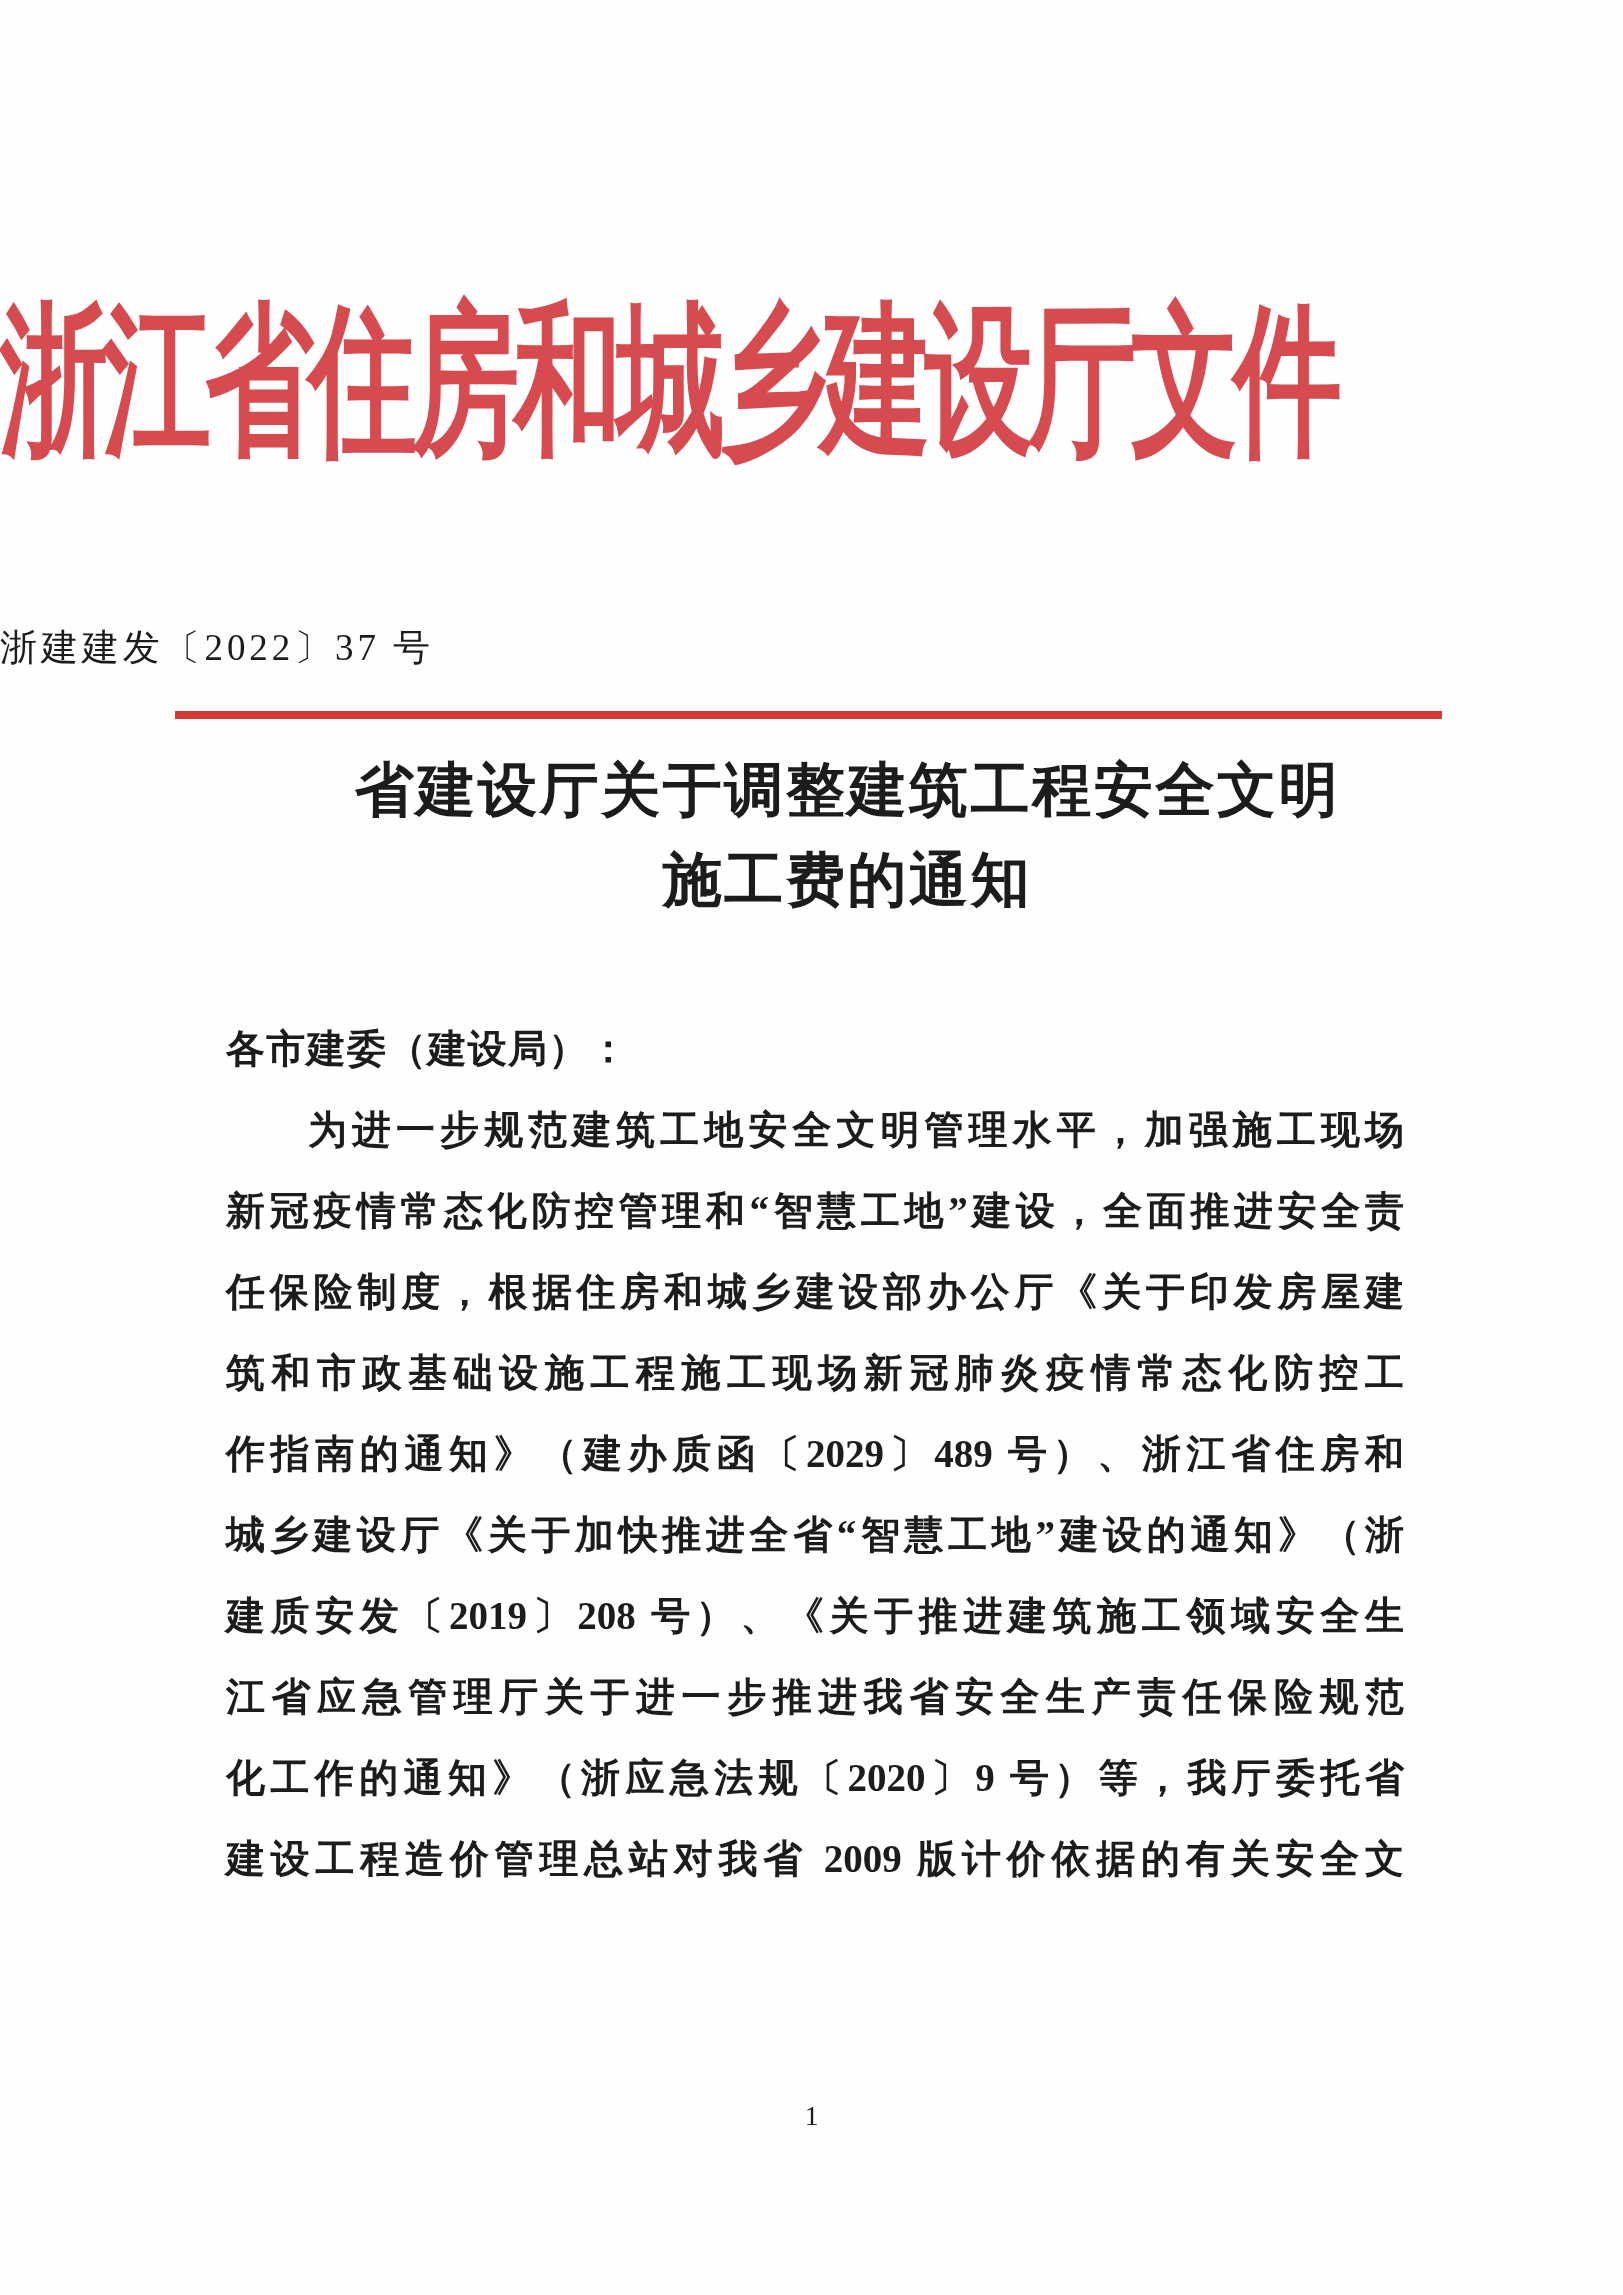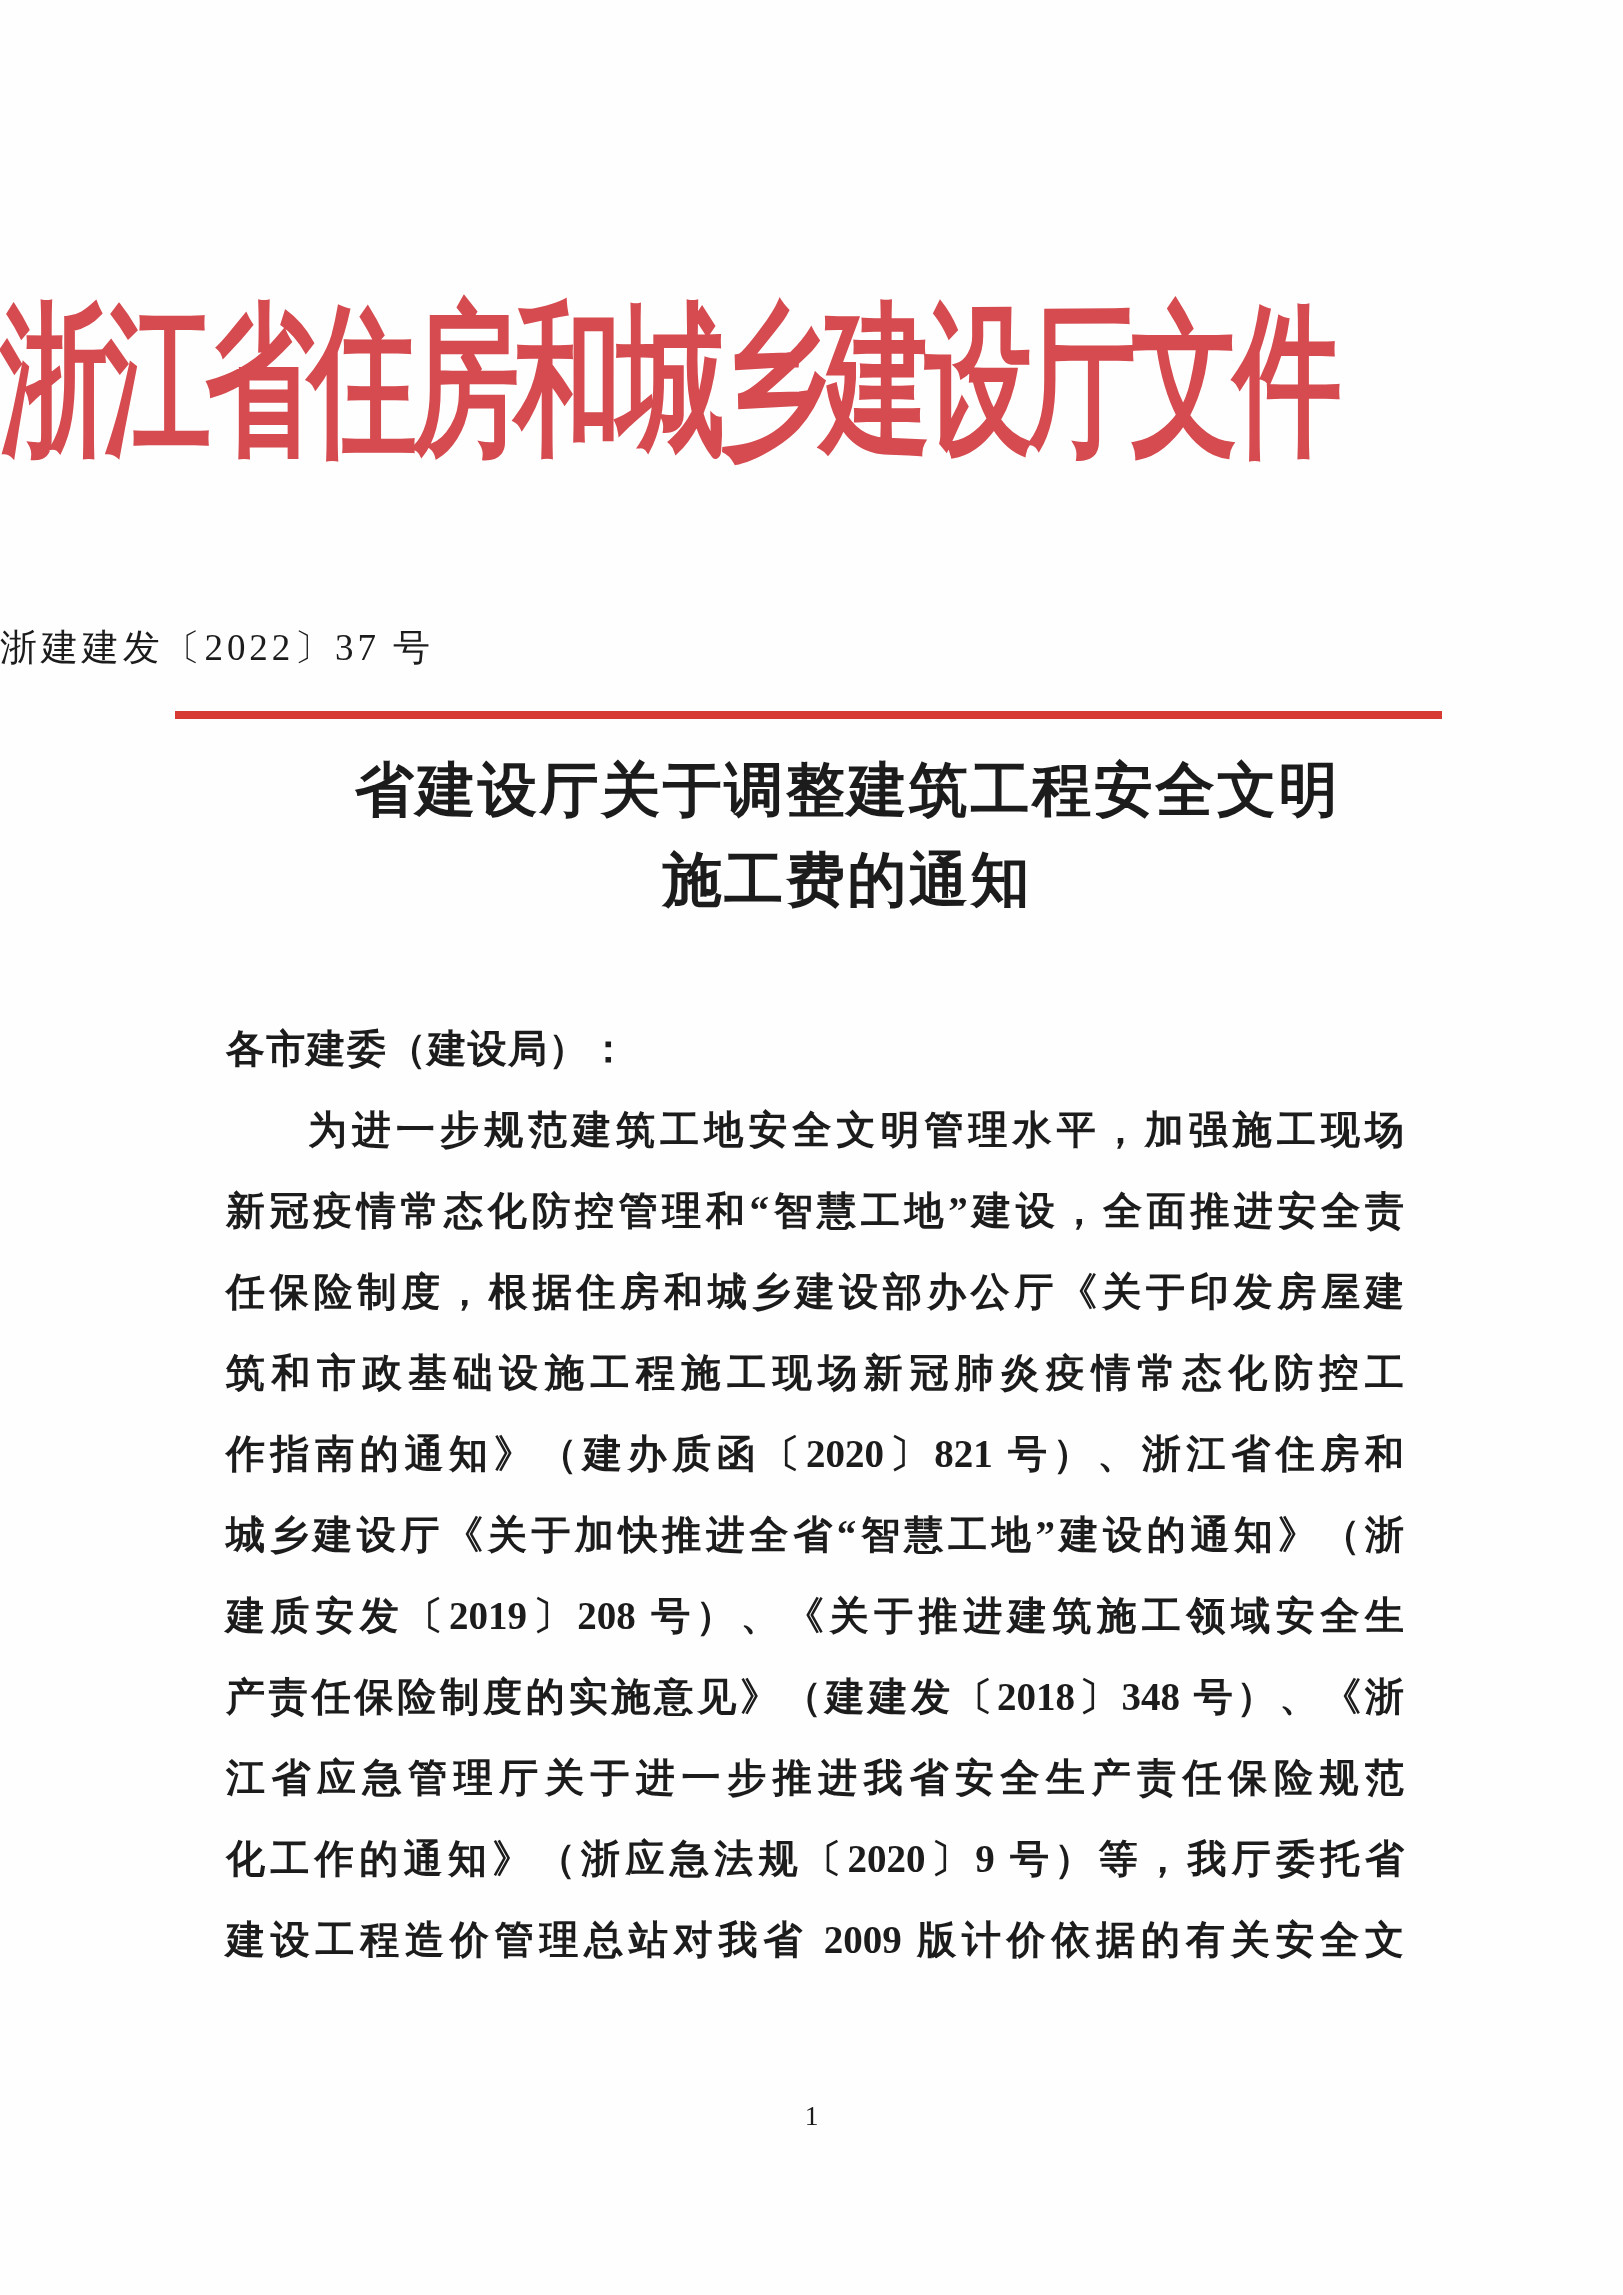--- a/index.html
+++ b/index.html
@@ -125,23 +125,22 @@
   <div>省建设厅关于调整建筑工程安全文明</div>
   <div>施工费的通知</div>
 </div>
 
 <div class="body-block">
   <div class="salutation">各市建委（建设局）：</div>
   <div class="line indent">为进一步规范建筑工地安全文明管理水平，加强施工现场</div>
   <div class="line">新冠疫情常态化防控管理和“智慧工地”建设，全面推进安全责</div>
   <div class="line">任保险制度，根据住房和城乡建设部办公厅《关于印发房屋建</div>
   <div class="line">筑和市政基础设施工程施工现场新冠肺炎疫情常态化防控工</div>
-  <div class="line">作指南的通知》（建办质函〔2020〕821 号）、浙江省住房和</div>
+  <div class="line">作指南的通知》（建办质函〔2029〕489 号）、浙江省住房和</div>
   <div class="line">城乡建设厅《关于加快推进全省“智慧工地”建设的通知》（浙</div>
   <div class="line">建质安发〔2019〕208 号）、《关于推进建筑施工领域安全生</div>
-  <div class="line">产责任保险制度的实施意见》（建建发〔2018〕348 号）、《浙</div>
   <div class="line">江省应急管理厅关于进一步推进我省安全生产责任保险规范</div>
   <div class="line">化工作的通知》（浙应急法规〔2020〕9 号）等，我厅委托省</div>
   <div class="line">建设工程造价管理总站对我省 2009 版计价依据的有关安全文</div>
 </div>
 
 <div class="page-number">1</div>
 
 
 </body></html>

